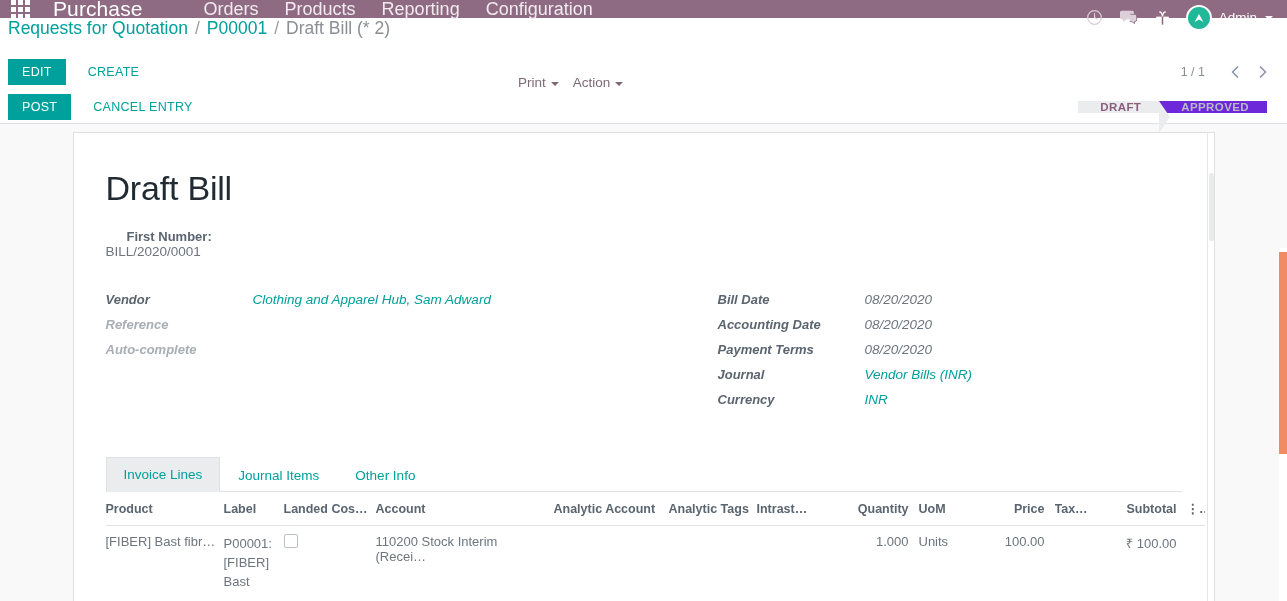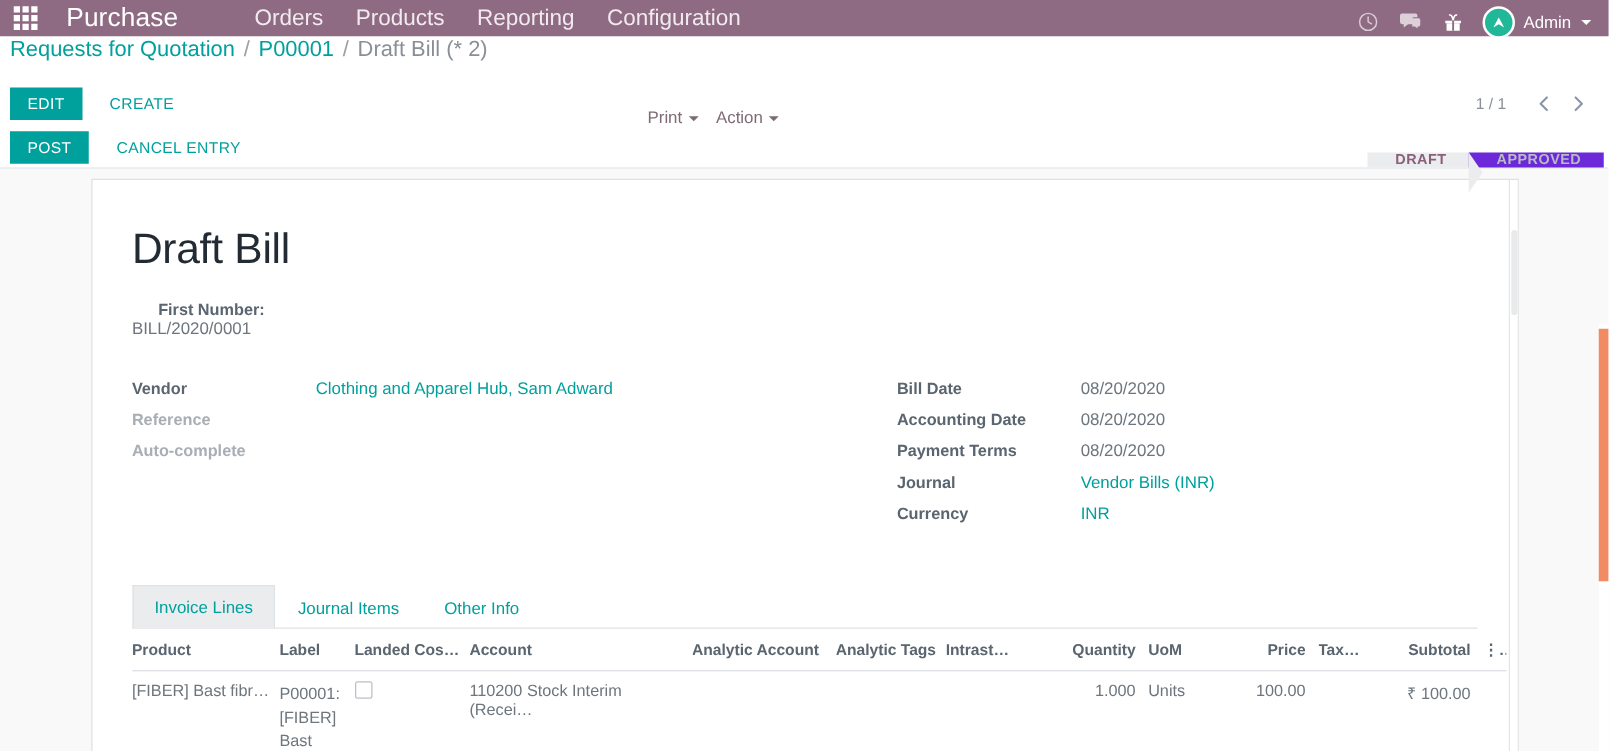--- a/index.html
+++ b/index.html
@@ -7,21 +7,21 @@
     margin: 0; padding: 0;
     width: 1287px; height: 601px;
     overflow: hidden;
     background: #ffffff;
     font-family: "Liberation Sans", sans-serif;
     -webkit-font-smoothing: antialiased;
   }
 
   
   .navbar {
-    height: 29px;
+    height: 18px;
     background: #8f6b83;
     display: flex;
     align-items: center;
     position: relative;
     color: #ffffff;
   }
   .apps-drawer {
     width: 34px; height: 35px;
     display: flex; align-items: center; justify-content: center;
     cursor: pointer;
@@ -140,22 +140,22 @@
   
   .statusbar-row {
     height: 34px;
     background: #ffffff;
     border-bottom: 1px solid #dee2e6;
     display: flex; align-items: center;
     padding-left: 8px;
     position: relative;
   }
   .status-pills {
-    position: absolute; right: 4px; top: 0;
-    height: 33px; display: flex; align-items: flex-end;
+    position: absolute; right: 20px; top: 0;
+    height: 33px; display: flex; align-items: center;
   }
   .pill {
     display: flex; align-items: center;
     font-size: 11.5px; font-weight: bold;
     letter-spacing: .4px; text-transform: uppercase;
     padding: 0 18px 0 22px;
     position: relative;
     cursor: pointer;
   }
   .pill.inactive { color: #b6bcc4; background: #6d28d9; }
@@ -200,20 +200,21 @@
   }
 
   .form-grid {
     display: flex; margin-top: 28px;
   }
   .form-col { width: 50%; }
   .form-col.right { padding-left: 74px; }
   .field-row {
     display: flex; align-items: flex-end;
     min-height: 25px;
+    font-style: italic;
   }
   .field-label {
     width: 147px; flex: 0 0 147px;
     font-size: 13px; font-weight: bold;
     color: #5a6570; line-height: 25px;
   }
   .field-label.muted { color: #a8aeb4; font-weight: bold; }
   .field-value { font-size: 13.5px; color: #6d757d; line-height: 25px; }
   .field-value.link { color: #00a09d; cursor: pointer; }
 

